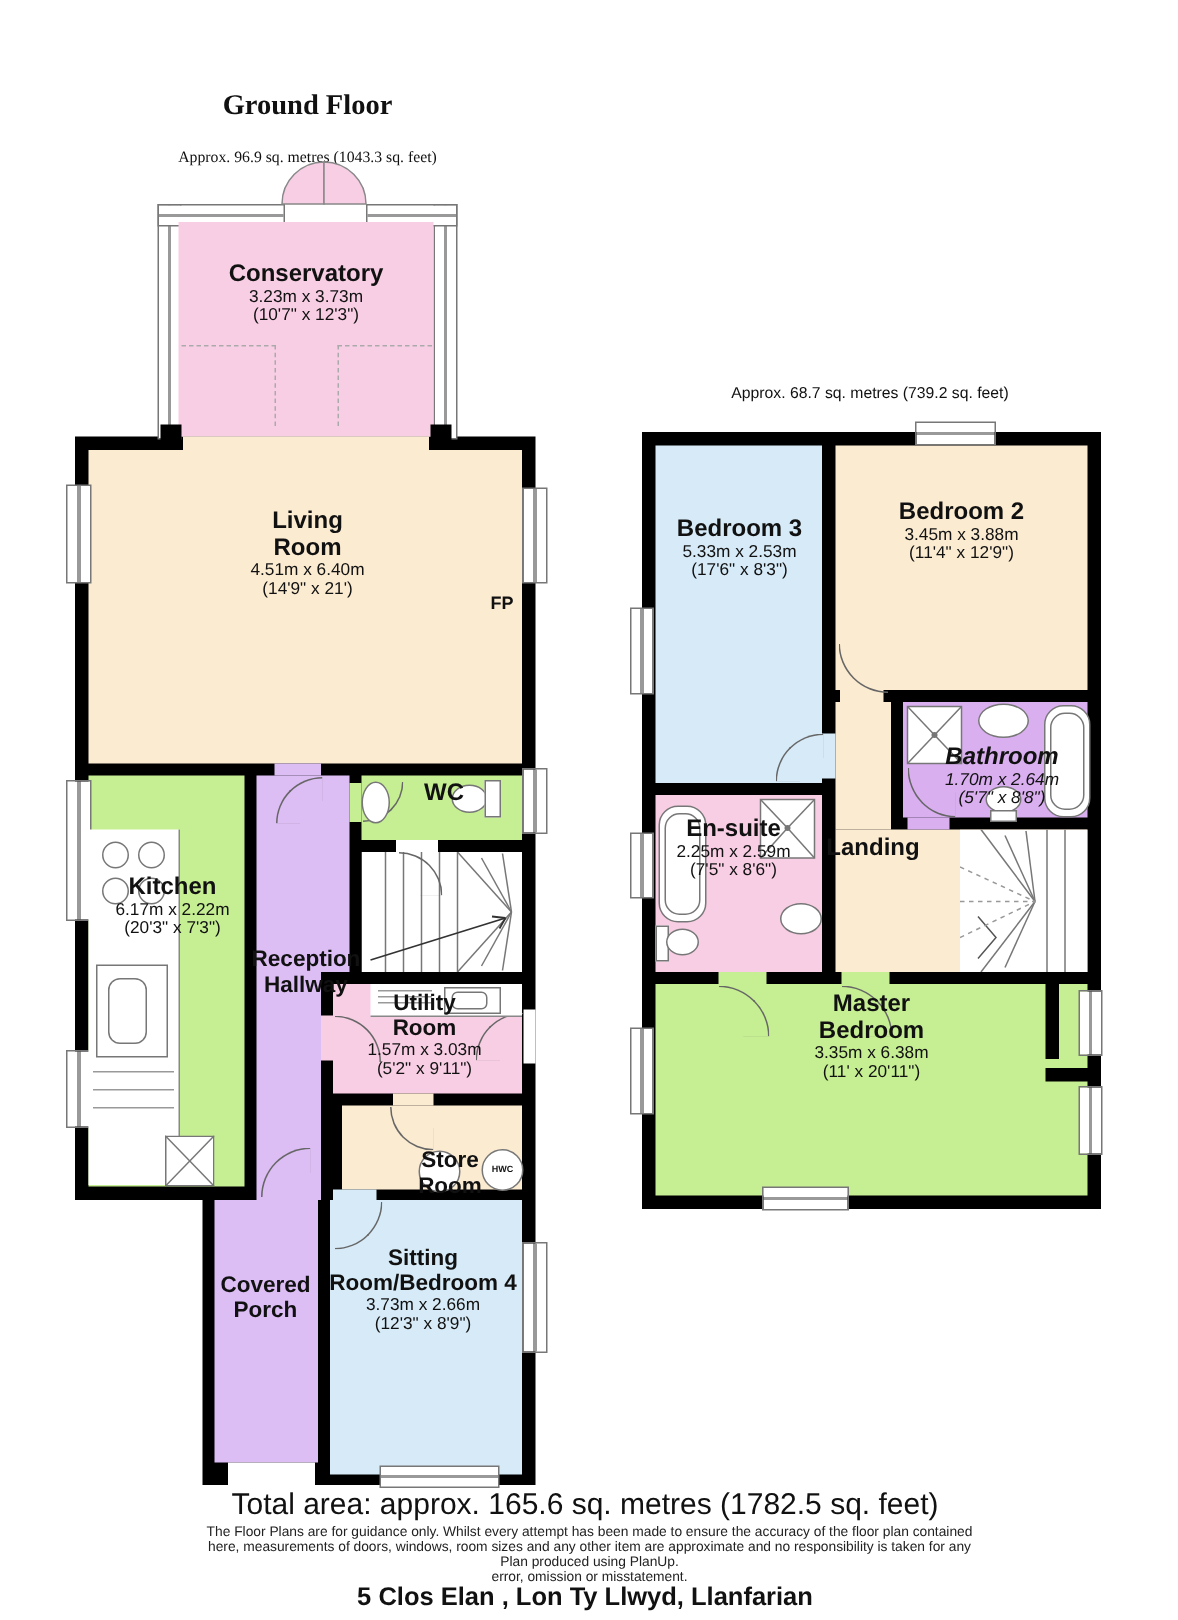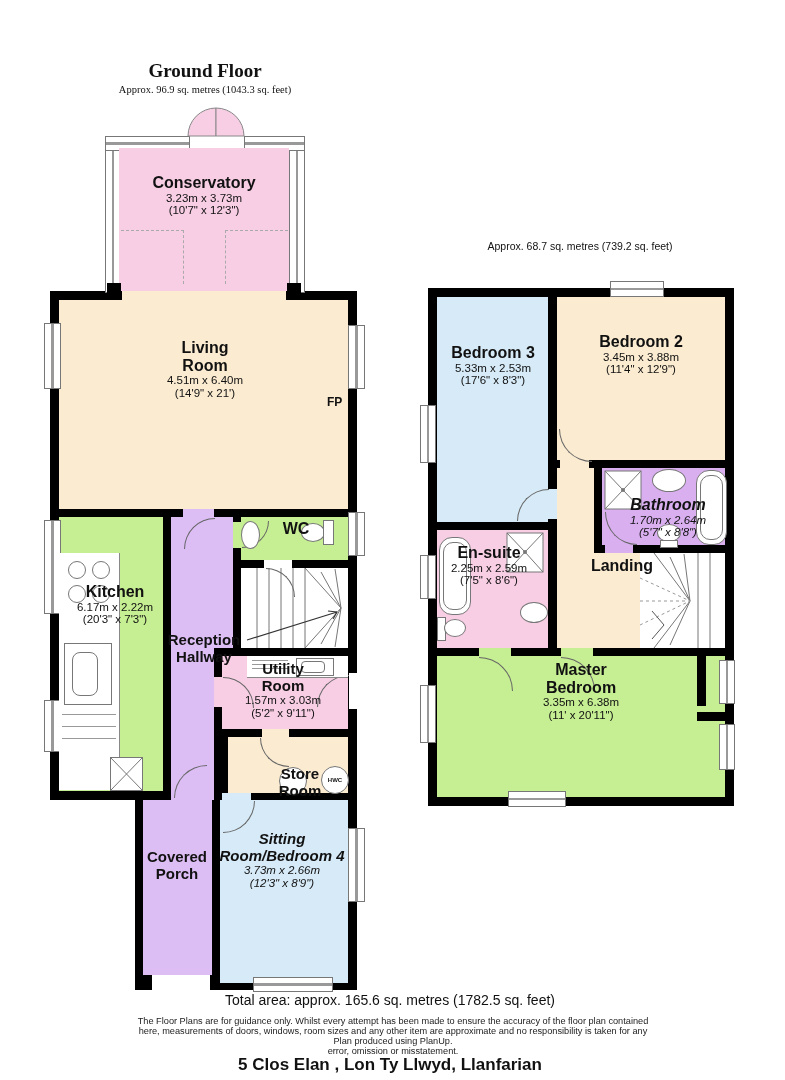--- a/index.html
+++ b/index.html
@@ -11,21 +11,21 @@
   .win{position:absolute;border:1px solid #777;}
   .winV{background:linear-gradient(to right,#fff 42%,#999 42%,#999 58%,#fff 58%);}
   .winH{background:linear-gradient(to bottom,#fff 42%,#999 42%,#999 58%,#fff 58%);}
   .arc{position:absolute;border:1.4px solid #666;background:transparent;}
   .lbl{position:absolute;text-align:center;line-height:1.1;}
   .nm{font-weight:bold;font-size:15px;margin:0 auto;}
   .nm16{font-size:16px;}
   .dm{font-weight:normal;font-size:11.5px;}
   .floor-title{position:absolute;text-align:center;}
   .ft-name{font-weight:bold;font-size:19px;}
-  .ft-area{font-size:10.5px;margin-top:2px;}
+  .ft-area{font-size:10.5px;margin-top:18px;}
   .oval{position:absolute;background:#fff;border:1px solid #777;border-radius:50%;}
   .rect{position:absolute;background:#fff;border:1px solid #777;}
   .dash{position:absolute;border:0 dashed #aaa;}
   .hline{position:absolute;background:#999;height:1px;}
   .foot{position:absolute;text-align:center;}
 </style>
 </head>
 <body>
 
 <div id="plan">
@@ -169,21 +169,21 @@
     <div class="nm" style="width:60px;">Utility Room</div>
     <div class="dm">1.57m x 3.03m</div>
     <div class="dm">(5'2" x 9'11")</div>
   </div>
   <div class="lbl" style="left:266px;top:741px;width:68px;margin-top:25px;">
     <div class="nm" style="width:50px;">Store Room</div>
   </div>
   <div class="lbl" style="left:140px;top:849px;width:74px;">
     <div class="nm" style="width:74px;">Covered Porch</div>
   </div>
-  <div class="lbl" style="left:215px;top:831px;width:134px;font-style:italic;">
+  <div class="lbl" style="left:215px;top:831px;width:134px;">
     <div class="nm" style="width:134px;">Sitting Room/Bedroom 4</div>
     <div class="dm">3.73m x 2.66m</div>
     <div class="dm">(12'3" x 8'9")</div>
   </div>
 
   <div class="wall" style="left:428px;top:288px;width:306px;height:518px;"></div>
   <div class="room" style="left:437px;top:297px;width:111px;height:225px;background:#D6EAF7;"></div>
   <div class="room" style="left:557px;top:297px;width:168px;height:163px;background:#FBEBD1;"></div>
   <div class="room" style="left:557px;top:468px;width:37px;height:85px;background:#FBEBD1;"></div>
   <div class="room" style="left:602px;top:468px;width:123px;height:77px;background:#D9AFF0;"></div>
@@ -273,30 +273,30 @@
   <div class="lbl" style="left:607px;top:496px;width:122px;font-style:italic;">
     <div class="nm nm16">Bathroom</div>
     <div class="dm">1.70m x 2.64m</div>
     <div class="dm">(5'7" x 8'8")</div>
   </div>
   <div class="lbl" style="left:436px;top:544px;width:106px;">
     <div class="nm nm16">En-suite</div>
     <div class="dm">2.25m x 2.59m</div>
     <div class="dm">(7'5" x 8'6")</div>
   </div>
-  <div class="lbl" style="left:542px;top:557px;width:80px;padding-left:40px;">
+  <div class="lbl" style="left:542px;top:557px;width:80px;">
     <div class="nm nm16">Landing</div>
   </div>
   <div class="lbl" style="left:532px;top:661px;width:98px;">
     <div class="nm nm16" style="width:75px;">Master Bedroom</div>
     <div class="dm">3.35m x 6.38m</div>
     <div class="dm">(11' x 20'11")</div>
   </div>
 
-  <div class="foot" style="left:60px;top:992px;width:660px;font-size:14px;">Total area: approx. 165.6 sq. metres (1782.5 sq. feet)</div>
+  <div class="foot" style="left:60px;top:992px;width:660px;font-size:20px;">Total area: approx. 165.6 sq. metres (1782.5 sq. feet)</div>
   <div class="foot" style="left:40px;top:1016px;width:706px;font-size:9.2px;line-height:10px;color:#222;">
     <div>The Floor Plans are for guidance only. Whilst every attempt has been made to ensure the accuracy of the floor plan contained</div>
     <div>here, measurements of doors, windows, room sizes and any other item are approximate and no responsibility is taken for any</div>
     <div>Plan produced using PlanUp.</div>
     <div>error, omission or misstatement.</div>
   </div>
   <div class="foot" style="left:60px;top:1055px;width:660px;font-size:17px;font-weight:bold;">5 Clos Elan , Lon Ty Llwyd, Llanfarian</div>
 
 </div>
 

